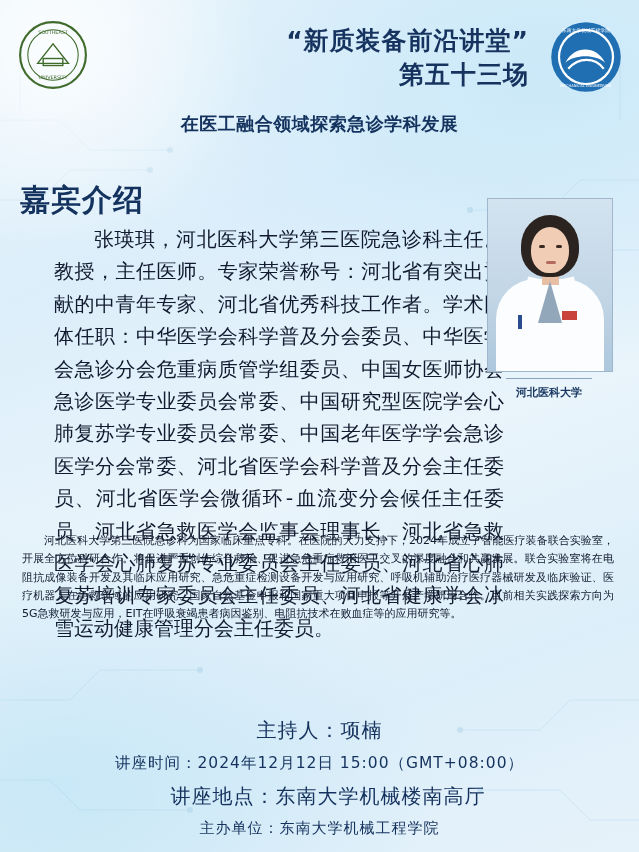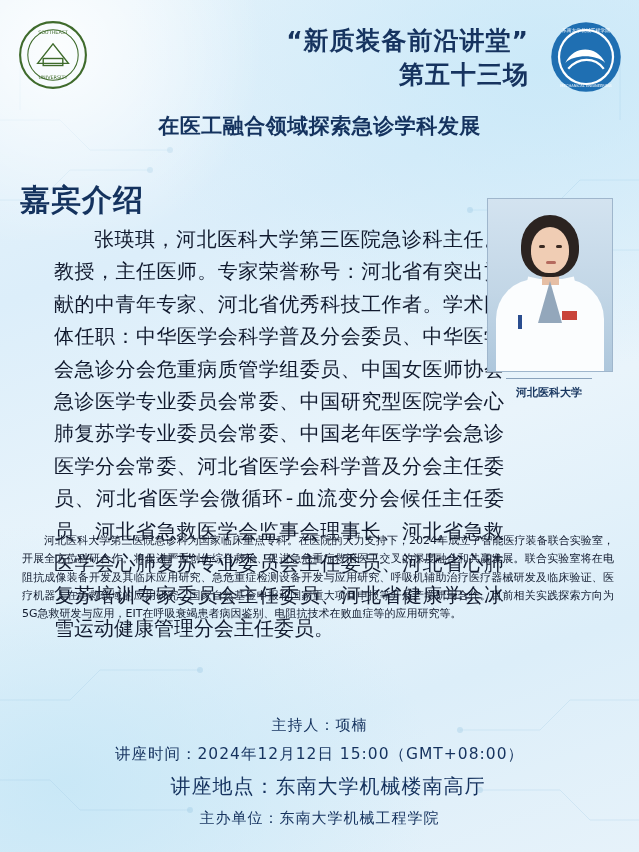--- a/index.html
+++ b/index.html
@@ -81,21 +81,21 @@
     letter-spacing: 1px;
     line-height: 1.35;
   }
   .subtitle {
     position: absolute;
     left: 0;
     right: 0;
     top: 112px;
     text-align: center;
     font-family: "DejaVu Sans", sans-serif;
-    font-size: 21px;
+    font-size: 18px;
     font-weight: bold;
     color: #14325e;
     letter-spacing: 0.5px;
   }
 
   
   .section-title {
     font-family: "DejaVu Sans", sans-serif;
     font-size: 30px;
     font-weight: bold;
@@ -200,21 +200,21 @@
     right: 0;
     top: 712px;
     text-align: center;
     font-family: "DejaVu Sans", sans-serif;
     color: #15325e;
   }
   .footer div {
     line-height: 1.85;
     letter-spacing: 1px;
   }
-  .f-host { font-size: 15px; }
+  .f-host { font-size: 20px; }
   .f-time { font-size: 15.5px; }
   .f-place { font-size: 20px; padding-left: 17px; }
   .f-org { font-size: 15px; }
 </style>
 </head>
 <body>
 
 <div class="poster">
 
   <svg class="circuit" viewBox="0 0 639 852" preserveAspectRatio="none">

